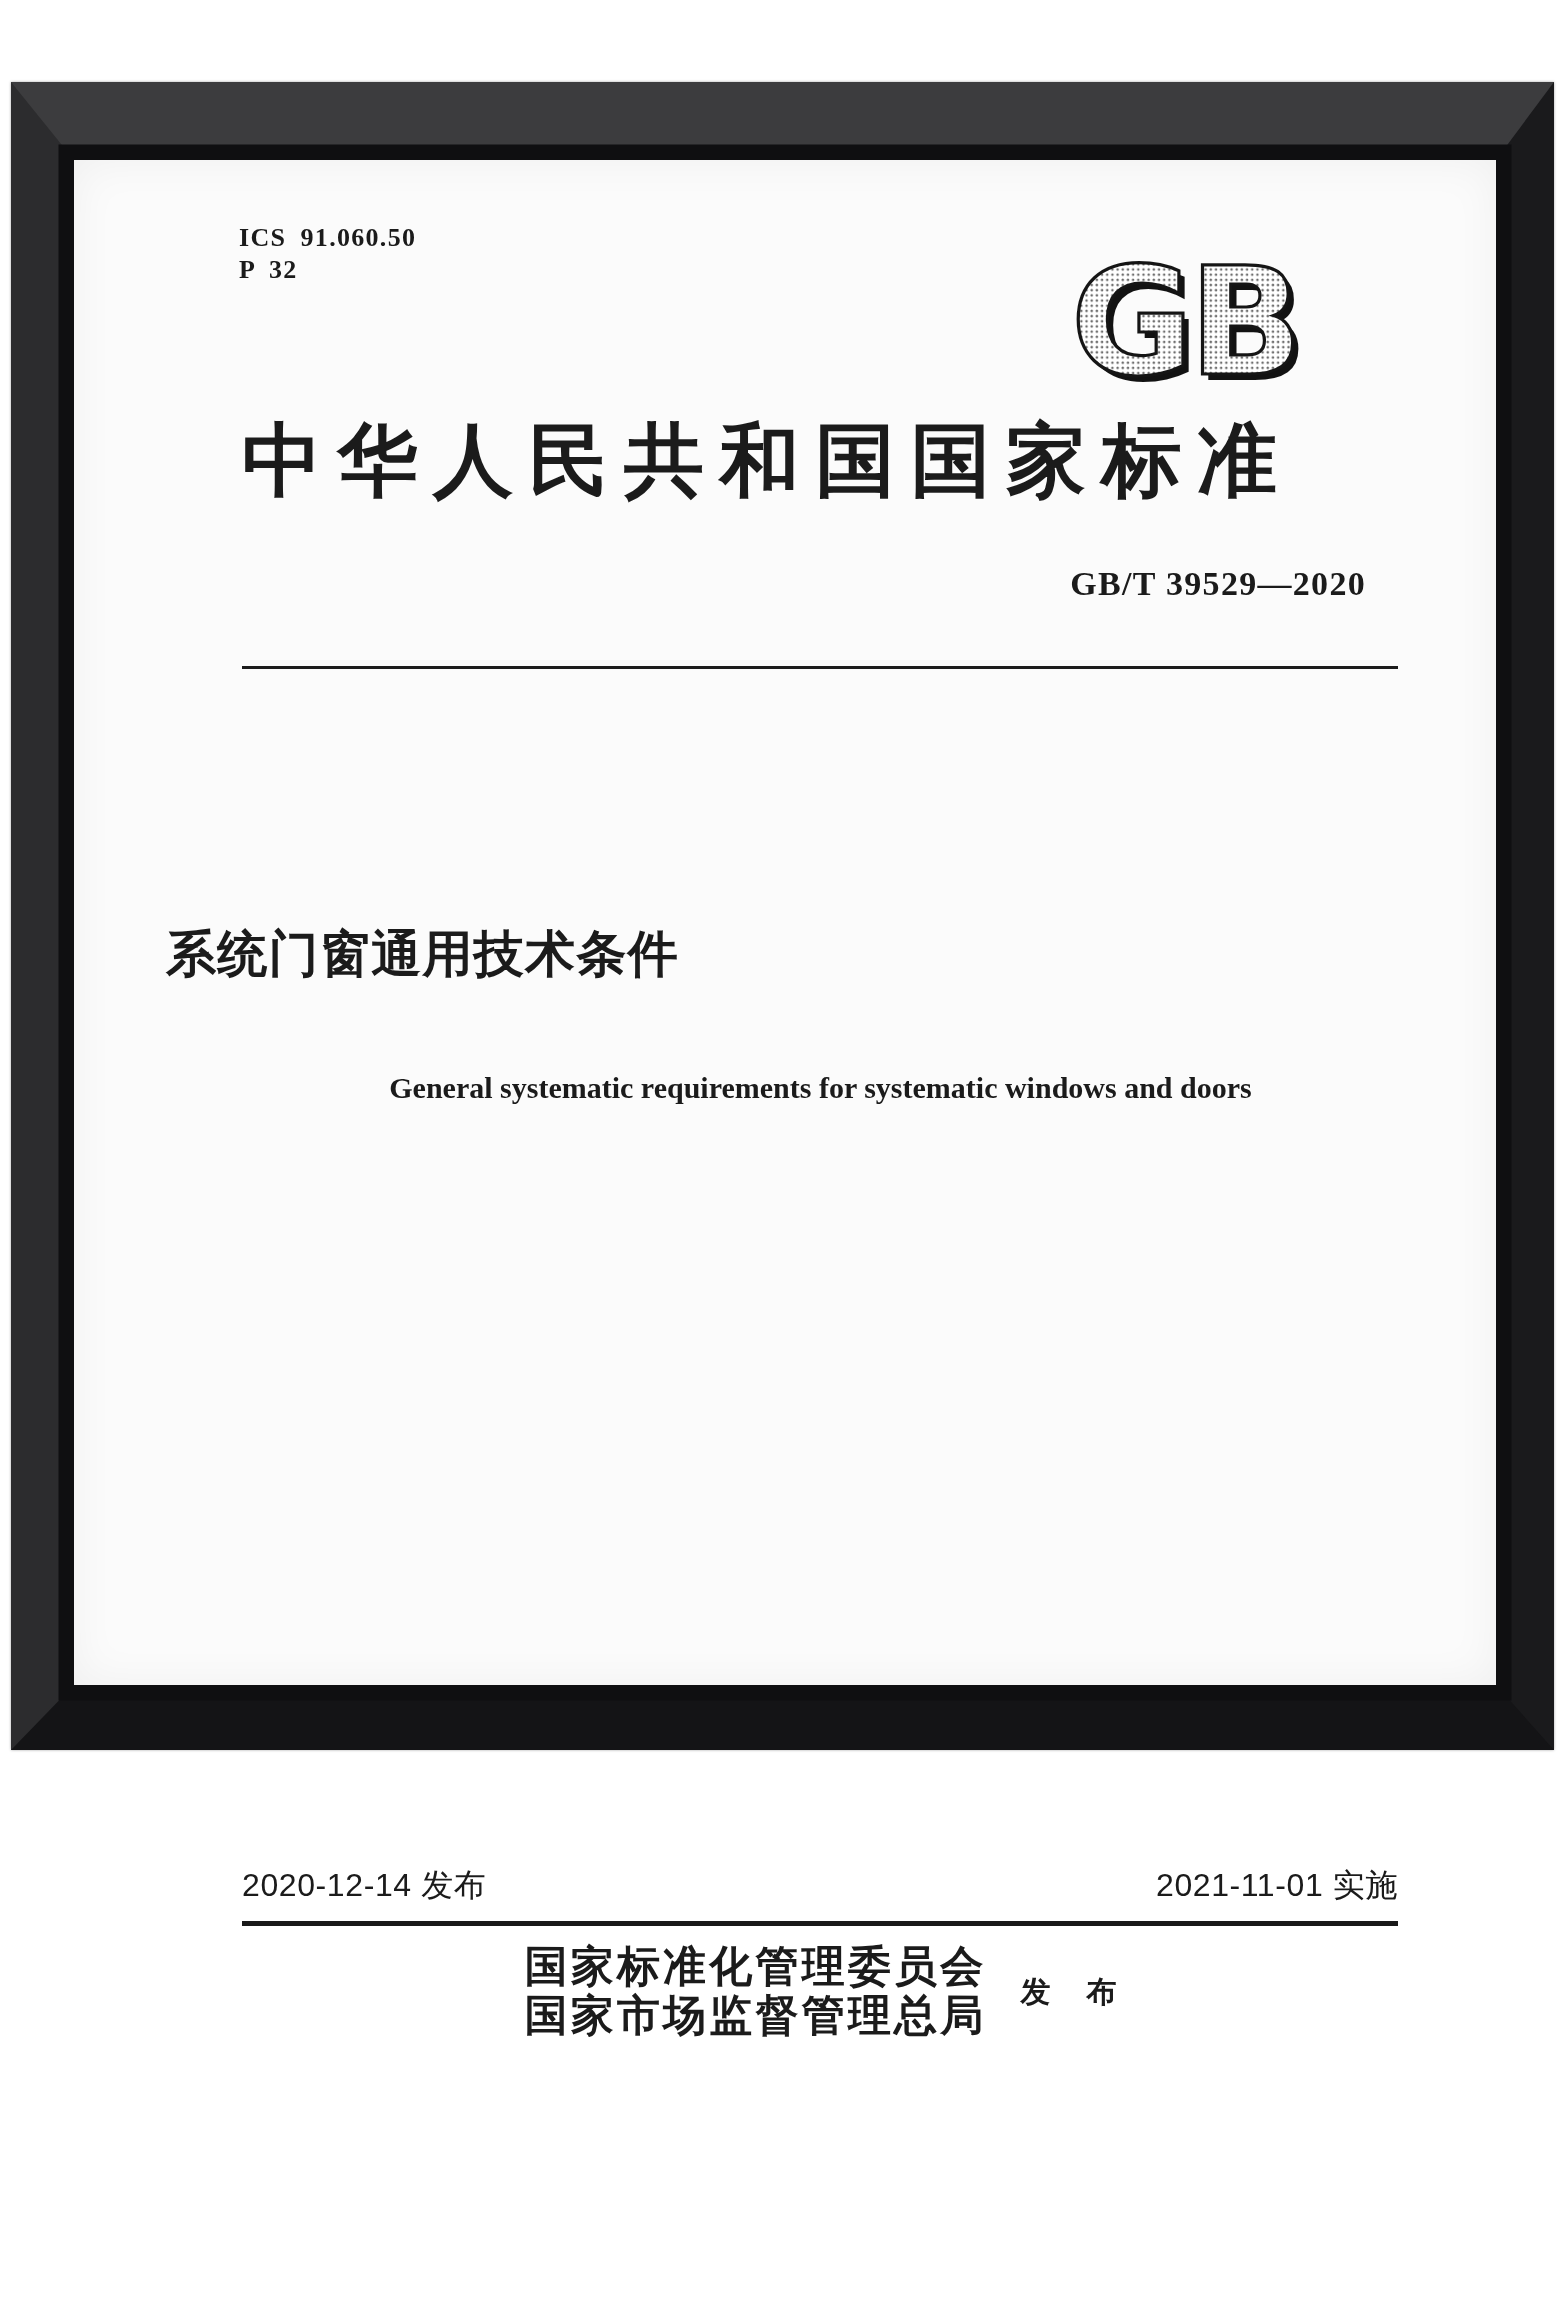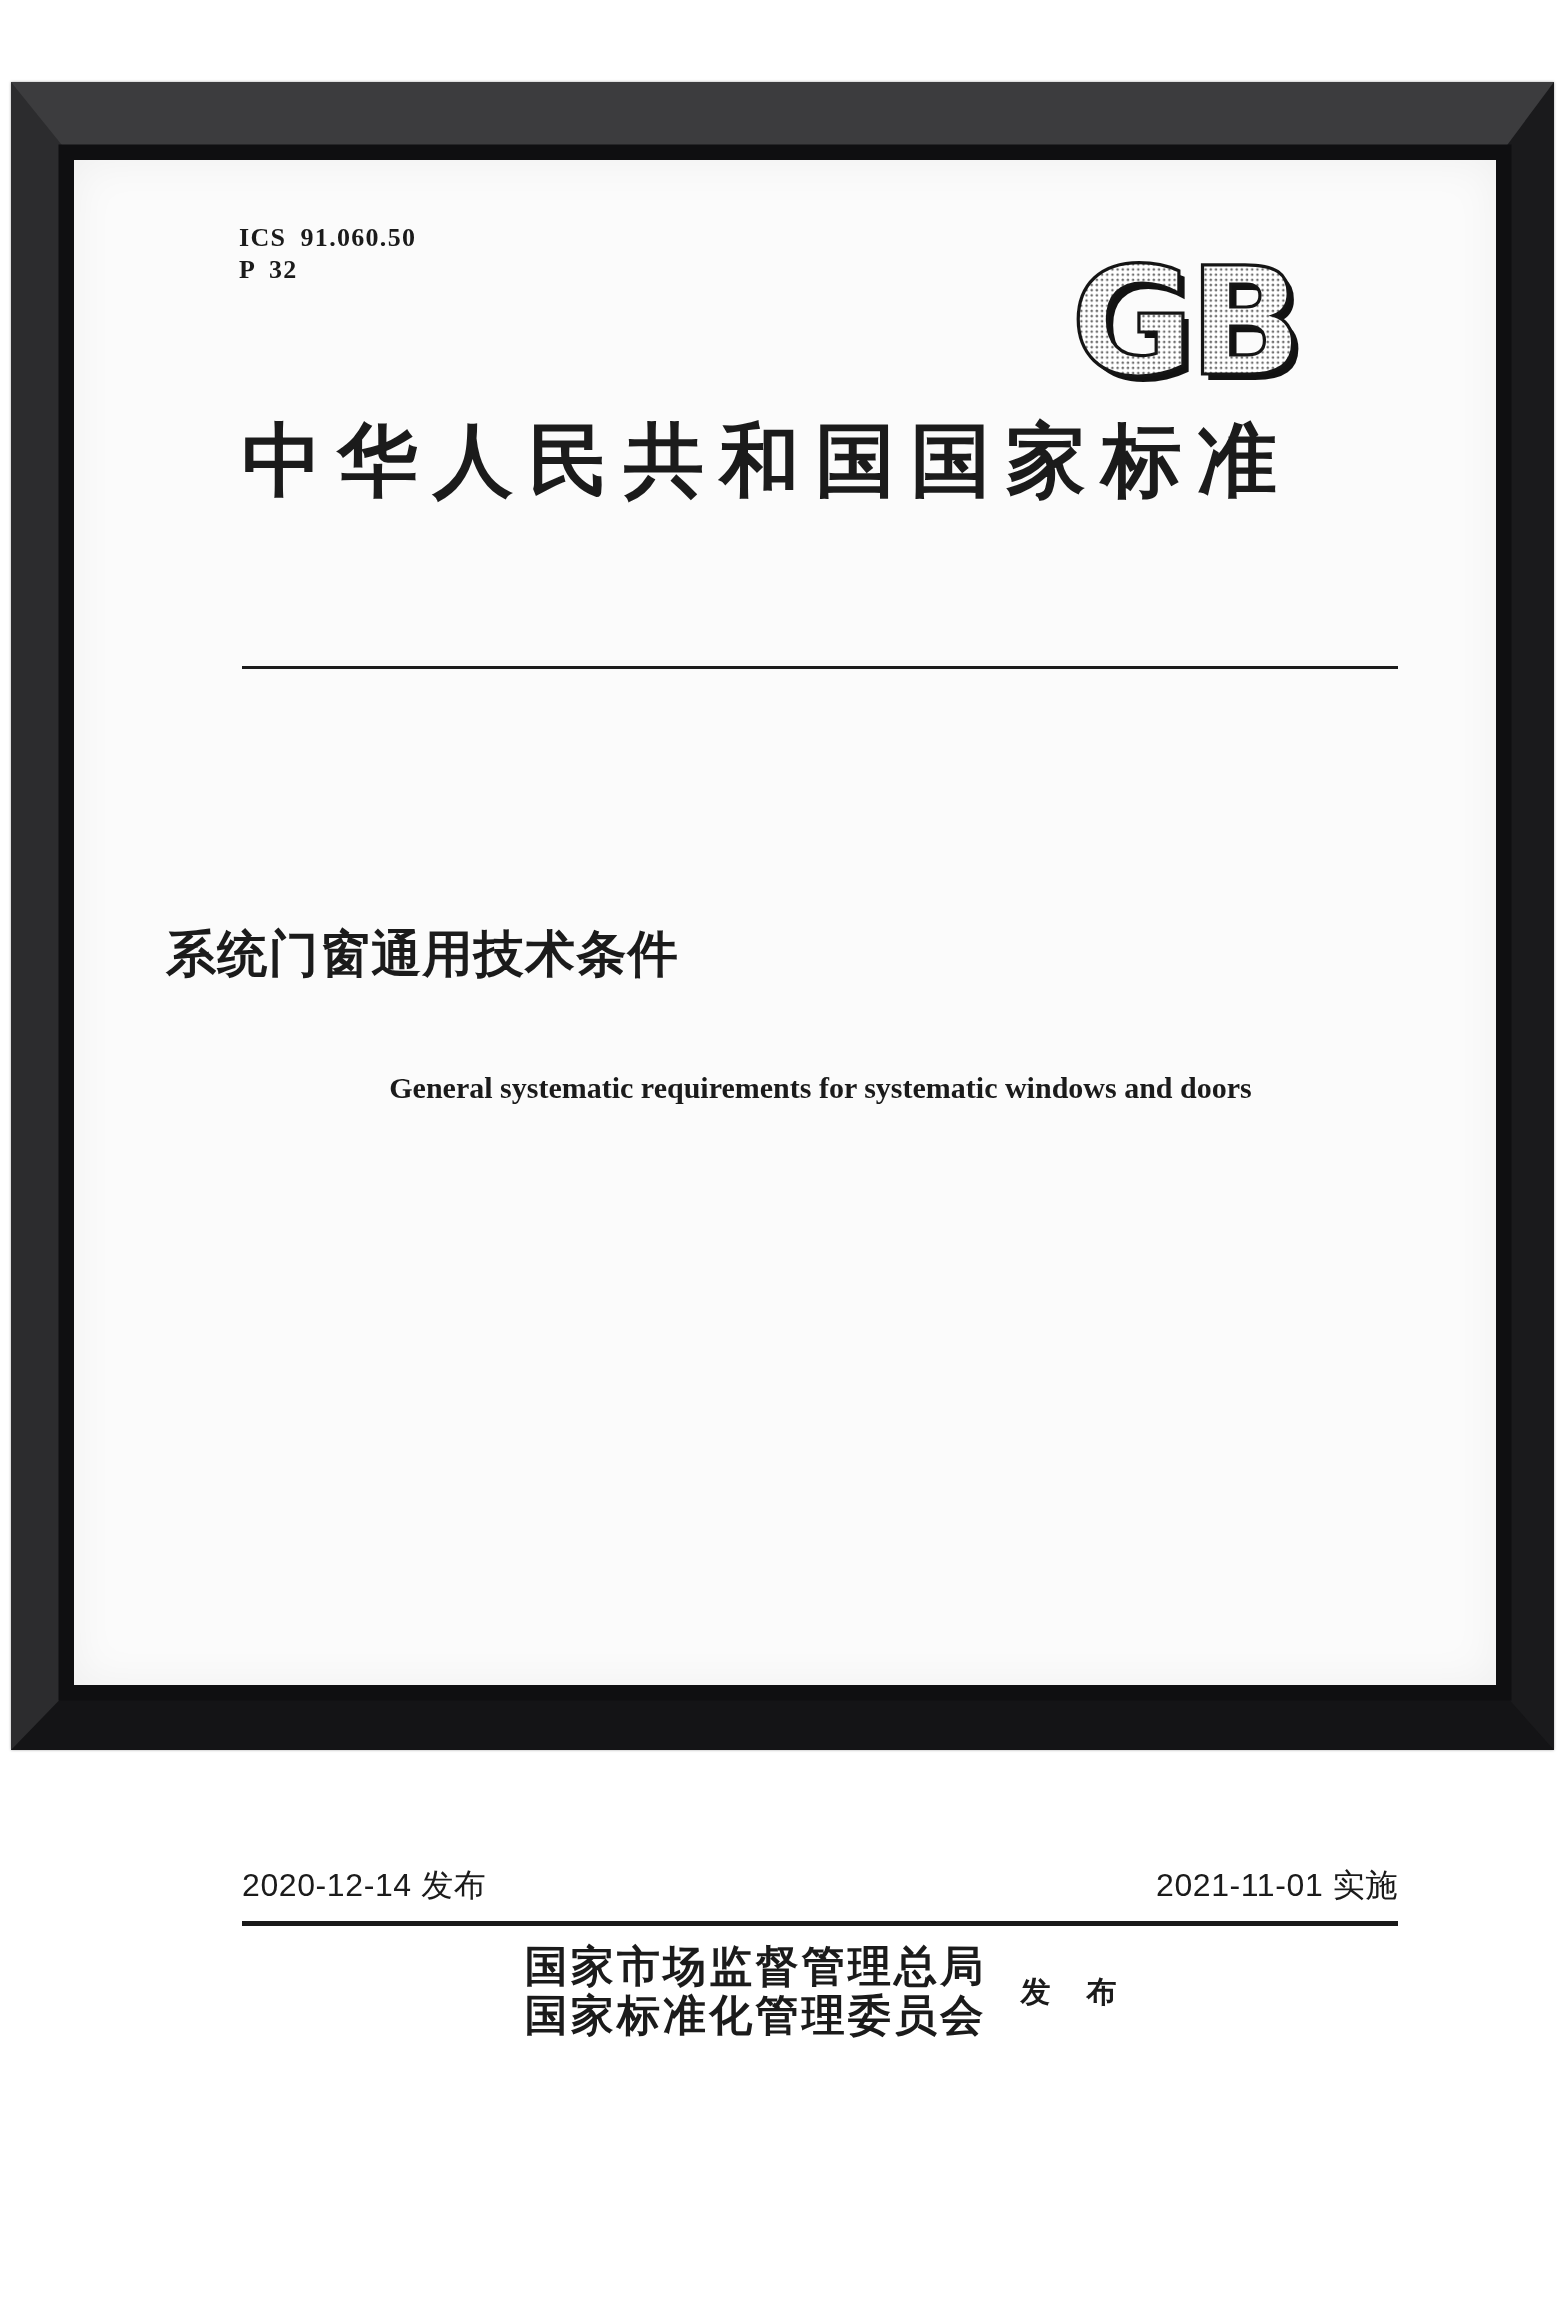--- a/index.html
+++ b/index.html
@@ -135,38 +135,39 @@
             <rect width="8" height="8" fill="#ffffff"></rect>
             <circle cx="2.5" cy="2.5" r="2" fill="#6e6e6e"></circle>
           </pattern>
         </defs>
         <text x="10" y="196" font-family="'DejaVu Sans', sans-serif" font-weight="bold" font-size="232" letter-spacing="-8" fill="#121212" transform="translate(9,9)">GB</text>
         <text x="10" y="196" font-family="'DejaVu Sans', sans-serif" font-weight="bold" font-size="232" letter-spacing="-8" fill="url(#halftone)" stroke="#151515" stroke-width="5">GB</text>
       </svg>
 
       <div class="abs heading-cn">中华人民共和国国家标准</div>
 
+      <div class="abs std-number">GB/T 39529—2020</div>
 
       <div class="abs rule-top"></div>
 
       <div class="abs title-cn">系统门窗通用技术条件</div>
 
       <div class="abs title-en">General systematic requirements for systematic windows and doors</div>
 
       <div class="abs dates-row">
         <span>2020-12-14 发布</span>
         <span>2021-11-01 实施</span>
       </div>
 
       <div class="abs rule-bottom"></div>
 
       <div class="abs publisher-block">
         <div class="publisher-orgs">
+          <div>国家标准化管理委员会</div>
           <div>国家市场监督管理总局</div>
-          <div>国家标准化管理委员会</div>
         </div>
         <div class="publish-label">发 布</div>
       </div>
 
     </div>
   </div>
 </div>
 
 
 </body></html>

